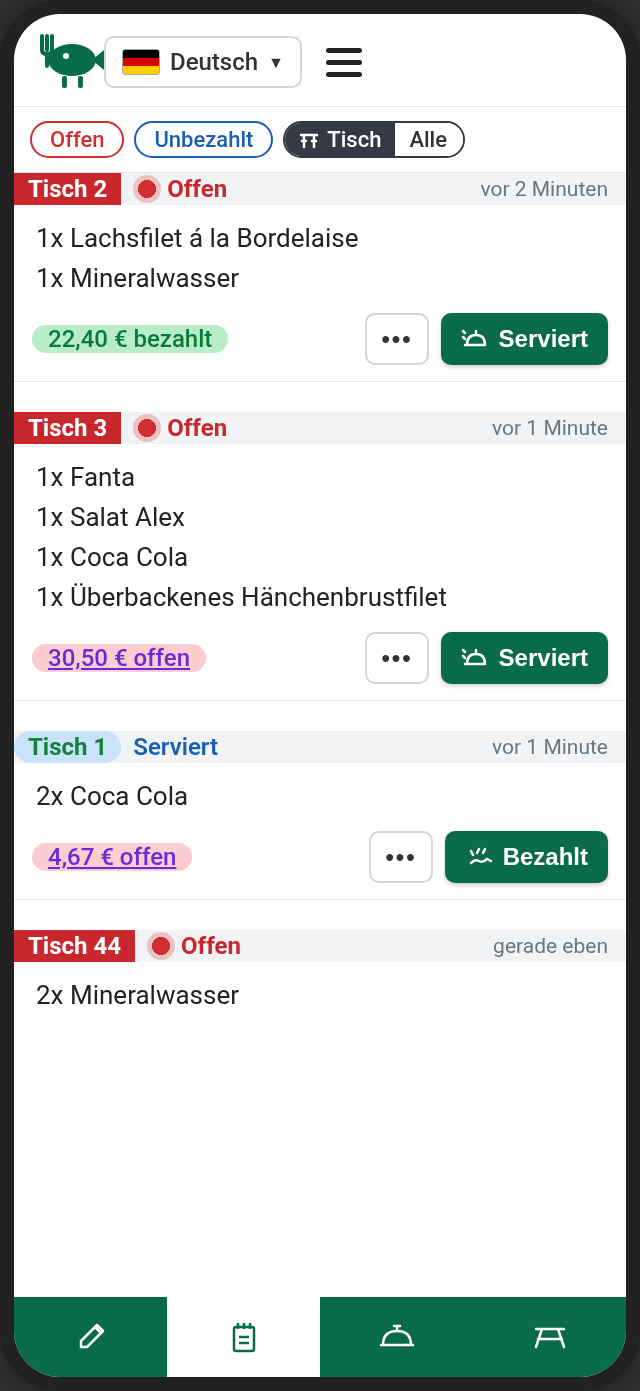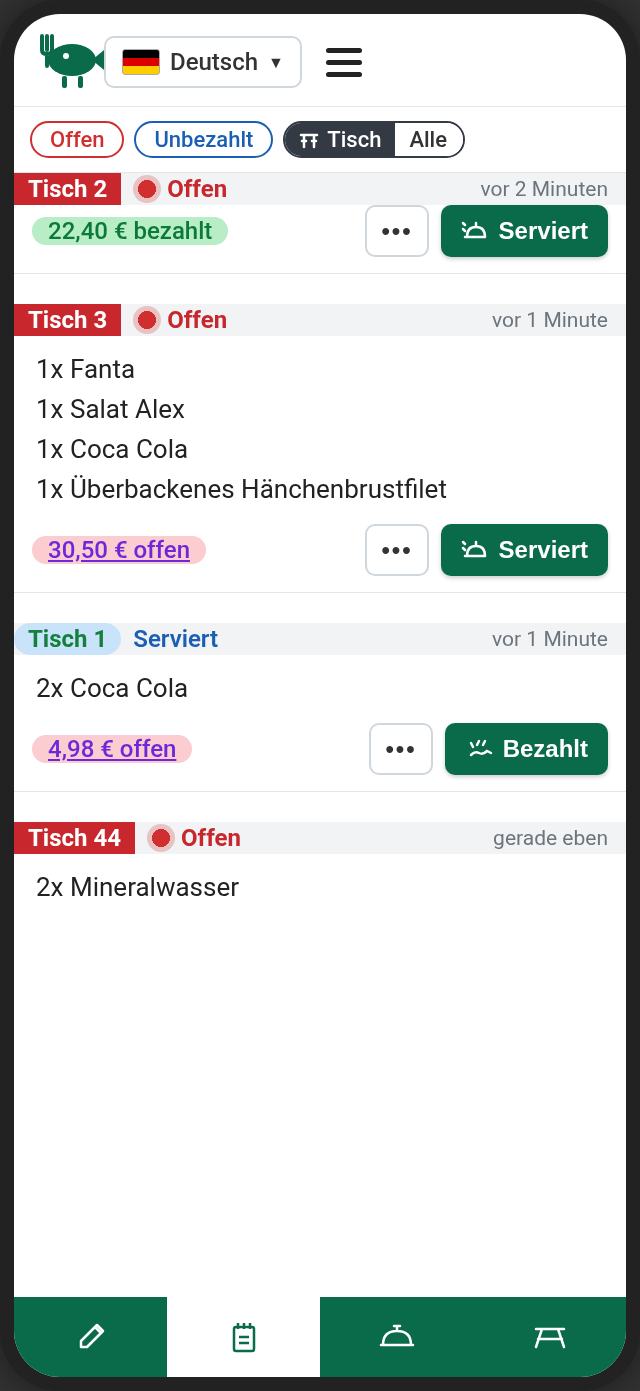--- a/index.html
+++ b/index.html
@@ -188,20 +188,24 @@
     <div class="content" id="orders-container">
         <div class="order">
           <div class="order-head">
             <div class="tbl-tag tbl-red">Tisch 2</div>
             <div class="status-wrap">
               <div class="pulse-dot"></div>
               <span class="status-label-red">Offen</span>
             </div>
             <span class="timestamp">vor 2 Minuten</span>
           </div>
+          <div class="items">
+            <div class="item">1x Lachsfilet á la Bordelaise</div>
+            <div class="item">1x Mineralwasser</div>
+          </div>
           <div class="foot">
             <div class="price-pill price-green">22,40 € bezahlt</div>
             <div class="foot-spacer"></div>
             <button class="btn-dots">•••</button>
             <button class="btn-prim">
               <svg width="28" height="24" viewBox="0 0 28 24" fill="none" stroke="#fff" stroke-width="2.5">
                 <path d="M4 18 H24 M6 18 Q6 8 15 8 Q24 8 24 18 M15 8 V4 M4 12 L2 10 M4 6 L2 4" stroke-linecap="round"></path>
               </svg>
               <span>Serviert</span>
             </button>
@@ -239,21 +243,21 @@
             <div class="tbl-tag tbl-blue">Tisch 1</div>
             <div class="status-wrap">
               <span class="status-label-blue">Serviert</span>
             </div>
             <span class="timestamp">vor 1 Minute</span>
           </div>
           <div class="items">
             <div class="item">2x Coca Cola</div>
           </div>
           <div class="foot">
-            <div class="price-pill price-red">4,98 € offen</div>
+            <div class="price-pill price-red">4,67 € offen</div>
             <div class="foot-spacer"></div>
             <button class="btn-dots">•••</button>
             <button class="btn-prim">
               <svg width="28" height="24" viewBox="0 0 28 24" fill="none" stroke="#fff" stroke-width="2.5">
                 <path d="M6 18 Q10 14 14 16 Q18 18 22 14 L26 16 M12 8 L14 4 M18 8 L20 4 M8 10 L6 6" stroke-linecap="round"></path>
               </svg>
               <span>Bezahlt</span>
             </button>
           </div>
         </div>

